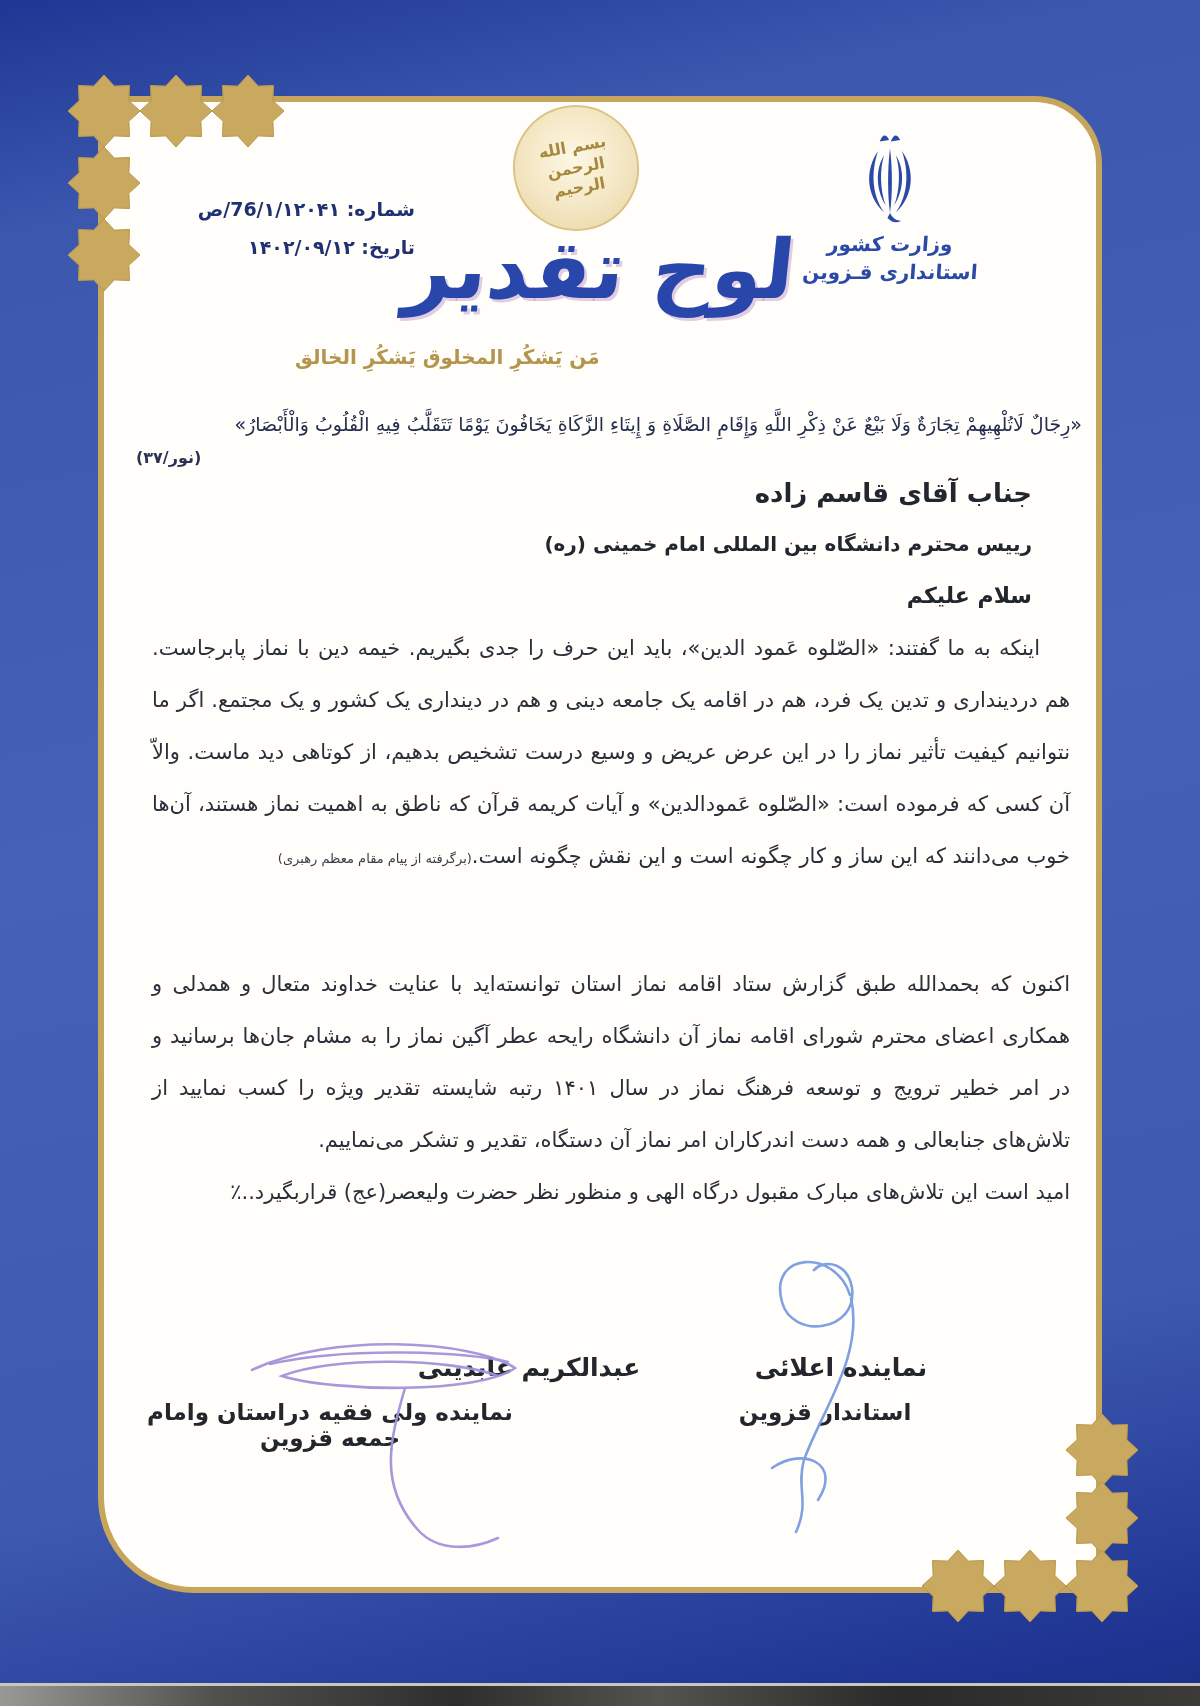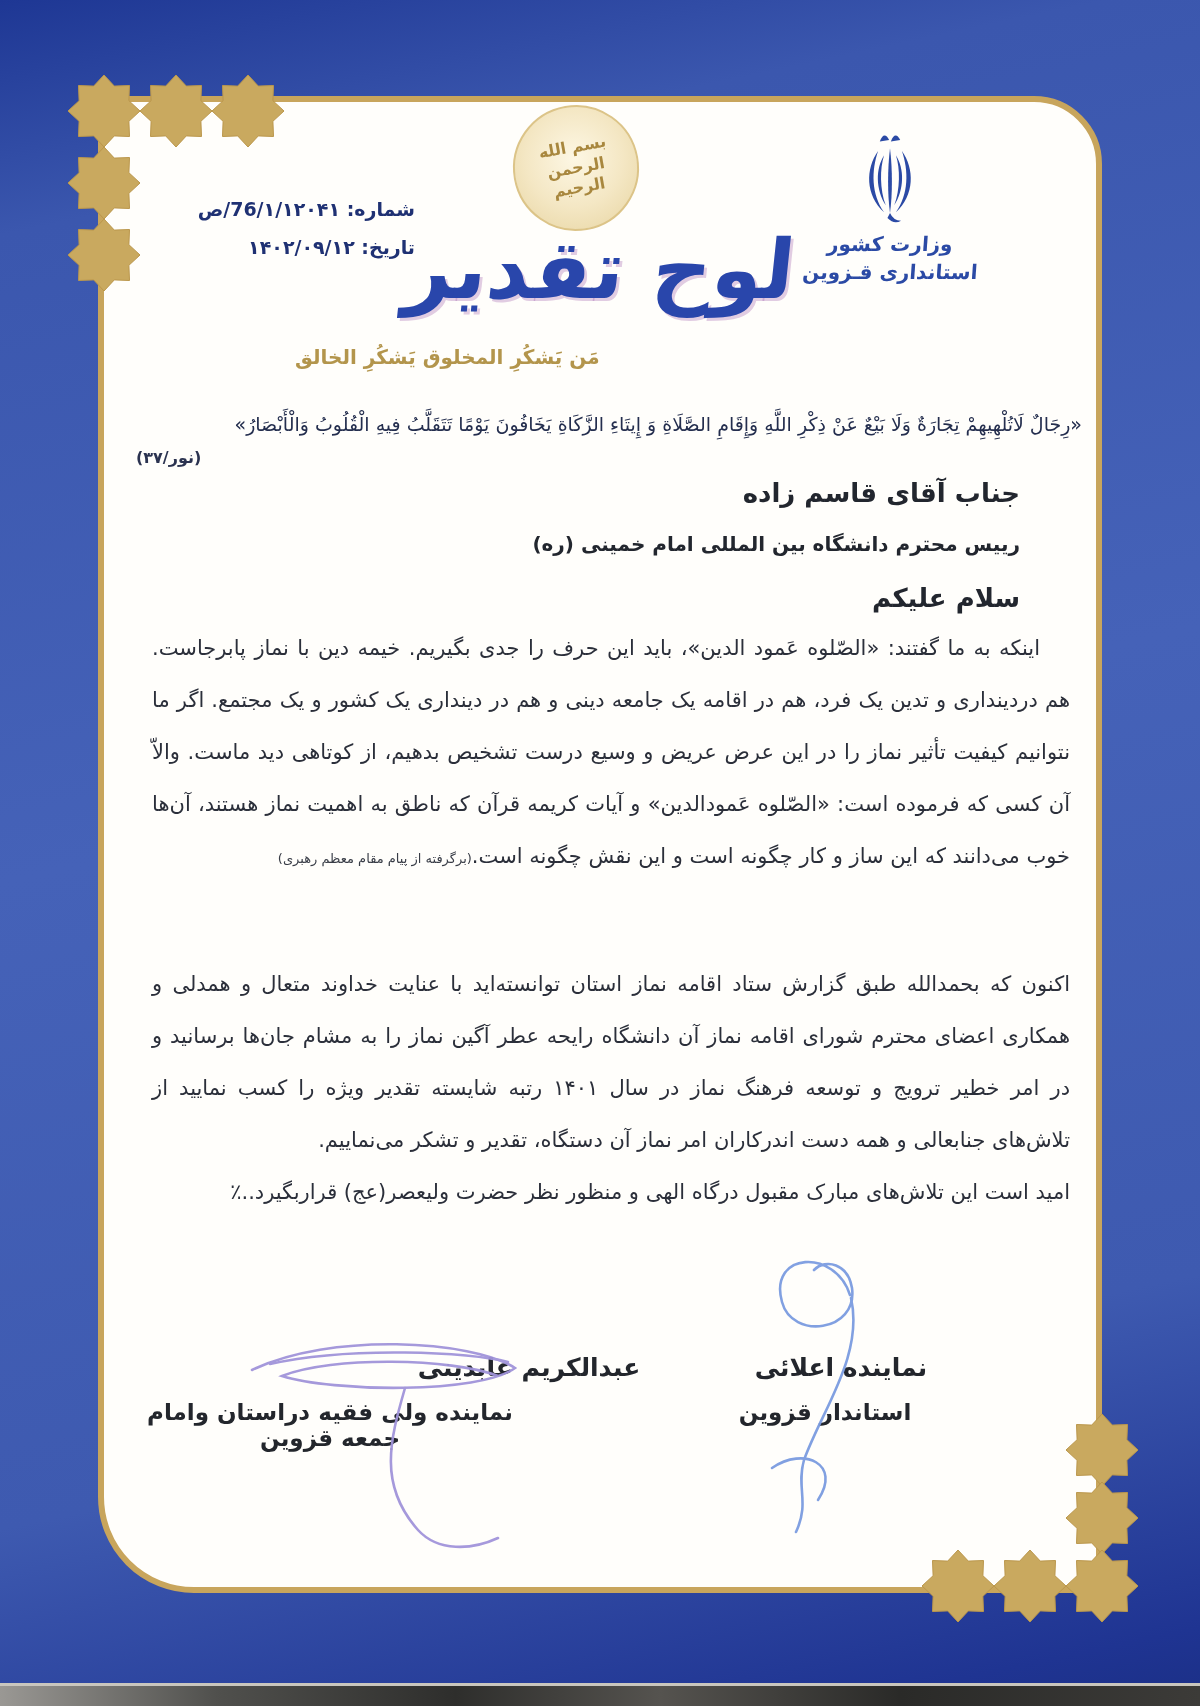--- a/index.html
+++ b/index.html
@@ -38,24 +38,24 @@
   .org-block{left:790px; top:128px; width:200px; text-align:center; color:#2b4aa5;}
   .org-block svg{display:block; margin:0 auto;}
   .org-line{font-weight:700; font-size:20px; line-height:28px; transform:skewX(-4deg);}
   
   .verse{
     left:118px; top:400px; width:964px; text-align:right; direction:rtl;
     font-size:19px; color:#242e4e; white-space:nowrap; letter-spacing:-0.2px; font-weight:500;margin-top:13px;
   }
   .verse-cite{left:136px; top:448px; font-size:16px; color:#2b3350; font-weight:700;}
   
-  .h-line{right:180px; text-align:right; font-weight:700; color:#22262e; direction:rtl;}
+  .h-line{right:168px; text-align:right; font-weight:700; color:#22262e; direction:rtl;}
   .recip1{top:478px; font-size:26px;}
   .recip2{top:532px; font-size:20px;}
-  .salam{top:583px; font-size:26px;}
+  .salam{top:583px; font-size:22px;}
   
   .bodyblock{
     right:130px; width:918px; direction:rtl; text-align:justify;
     font-size:21px; line-height:52px; color:#2b2f3a;
   }
   .p1{top:622px;}
   .p1 .lead{text-indent:30px; display:block;}
   .cite-small{font-size:13px; color:#383c46;}
   .p2{top:958px;}
   

